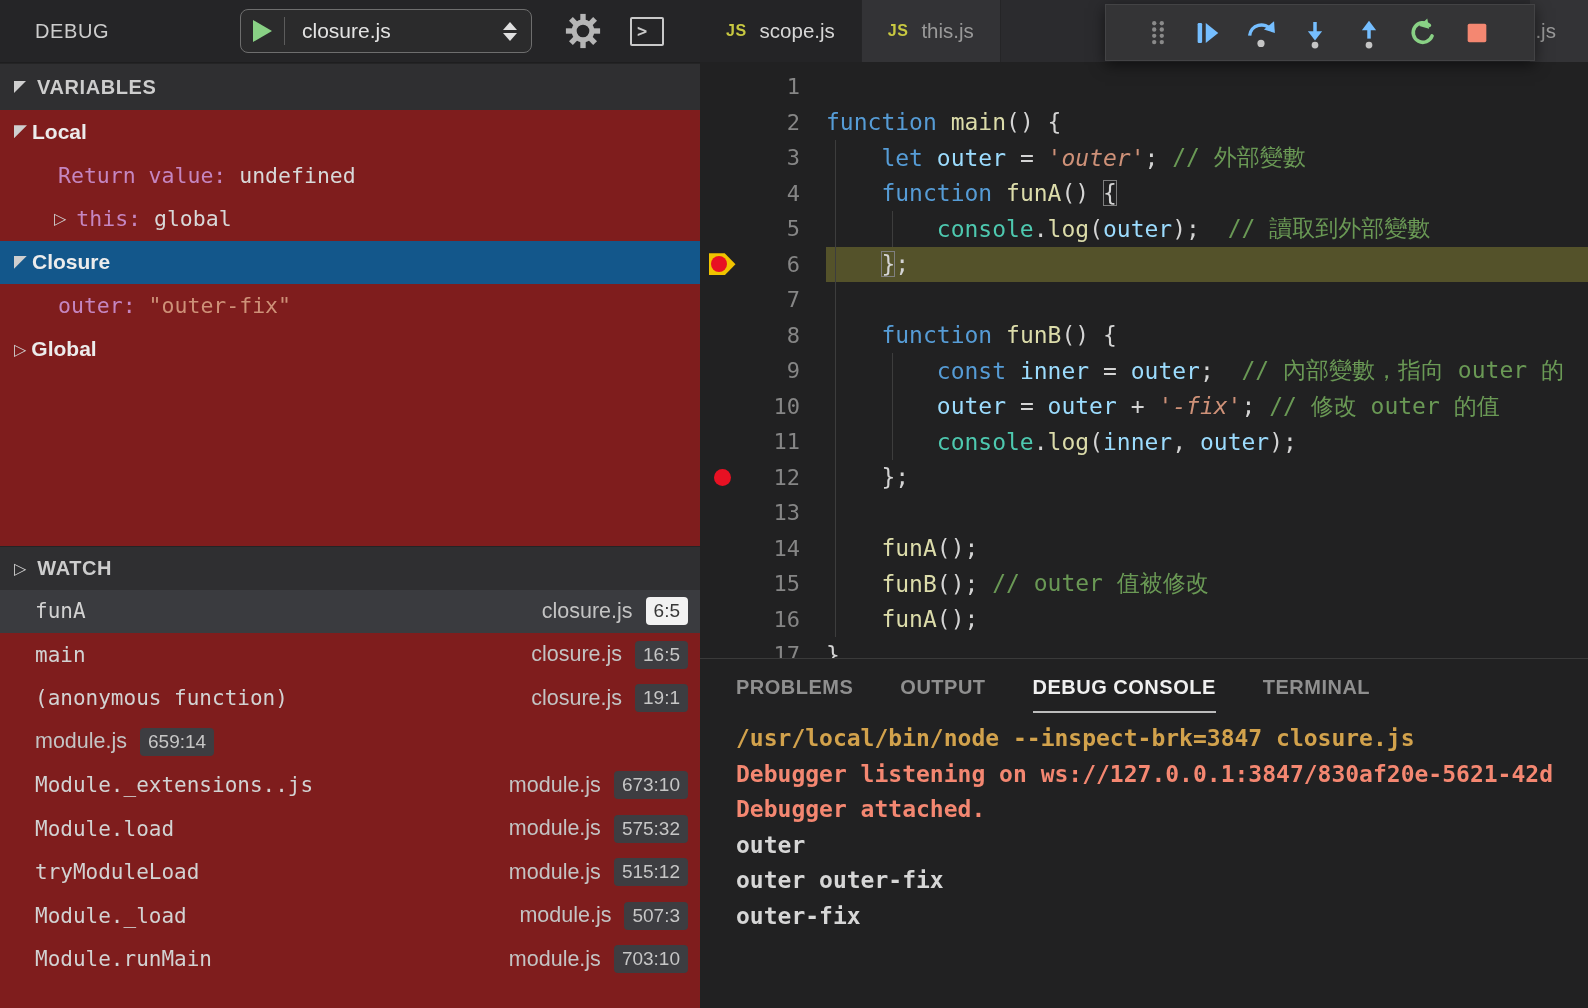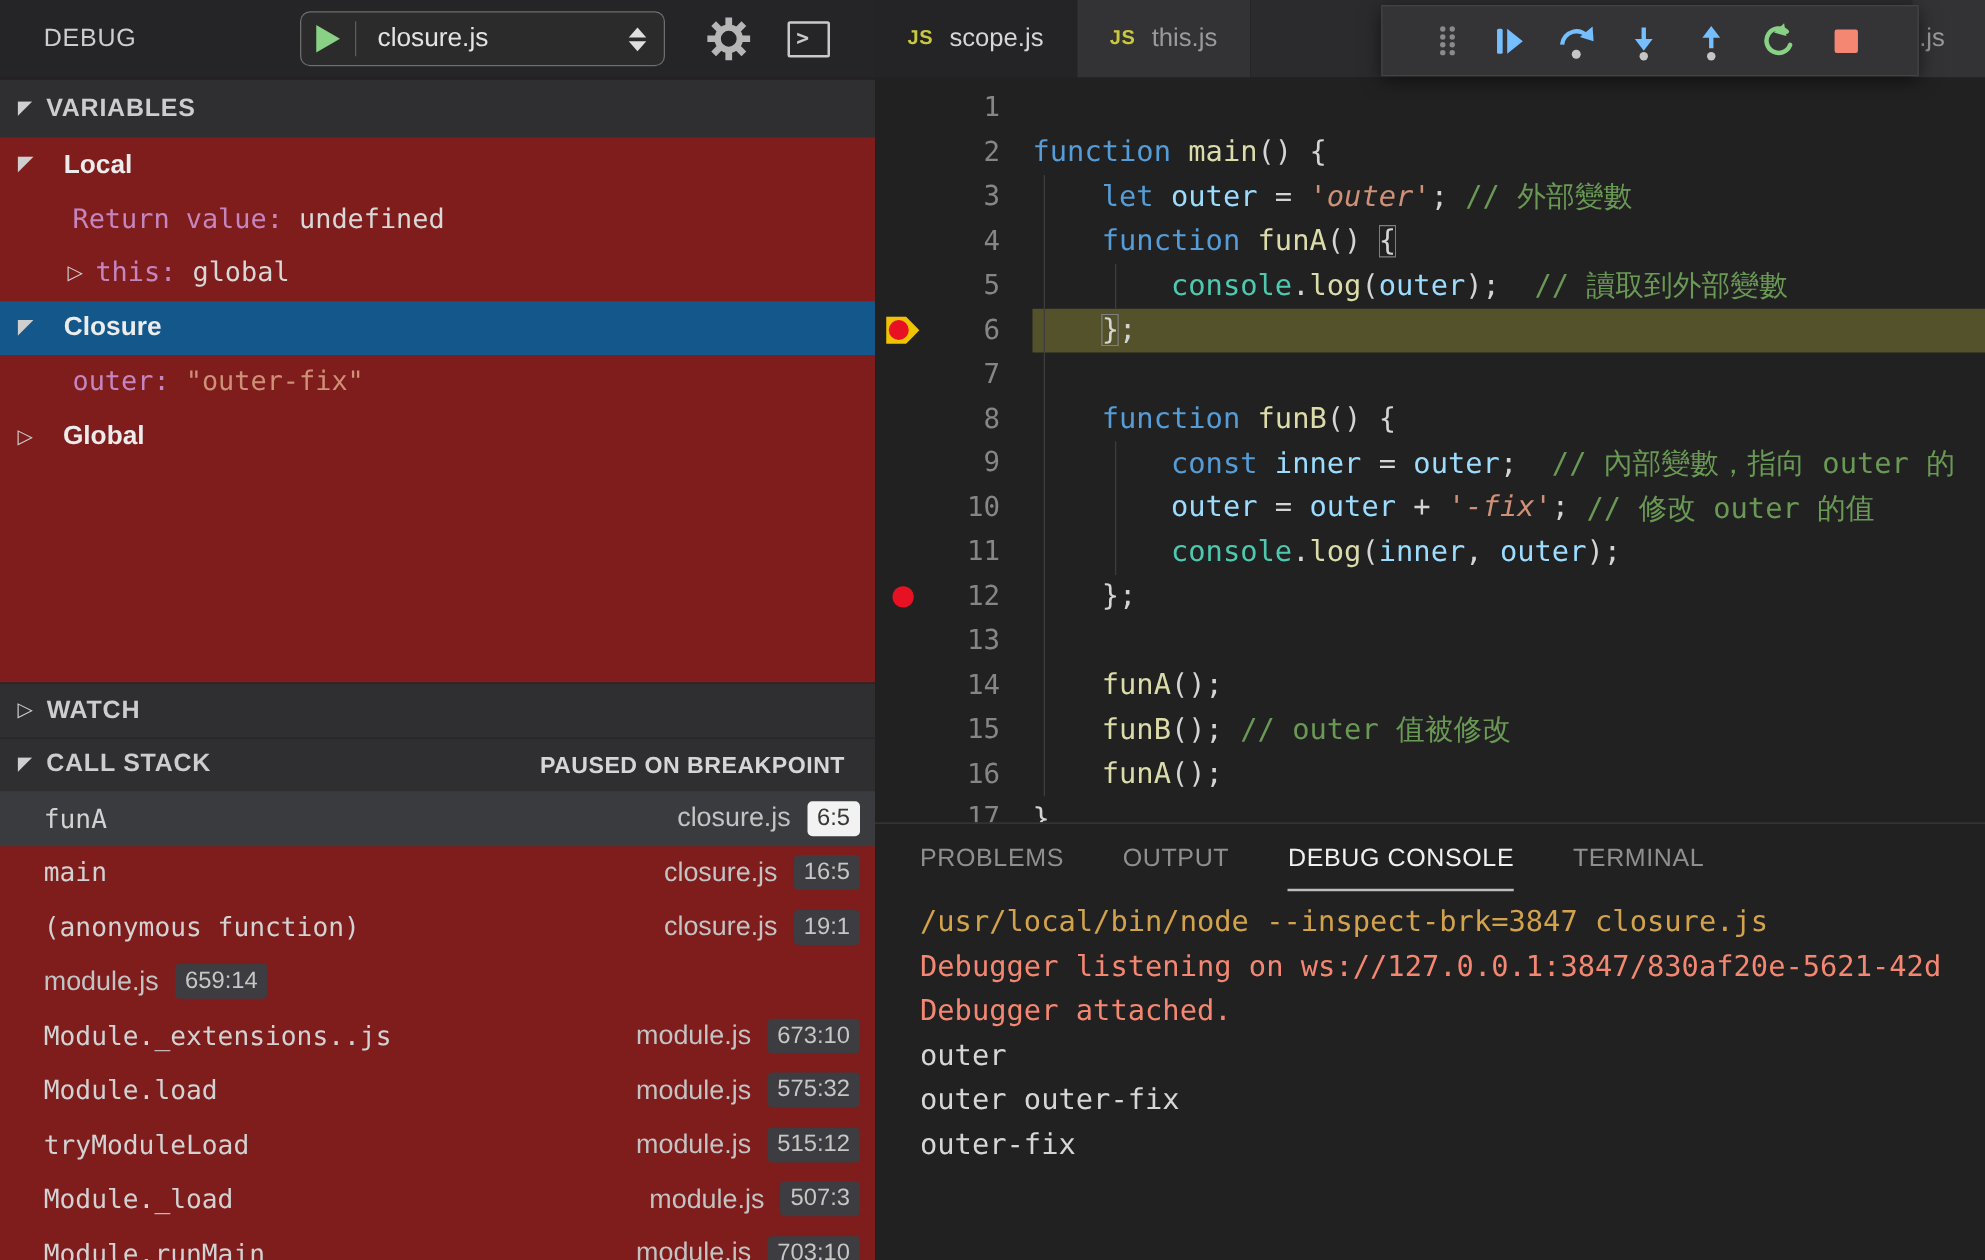--- a/index.html
+++ b/index.html
@@ -29,21 +29,21 @@
   .sb-header.slim{height:43.5px;}
   .sb-header .hdr-label{font-size:20px;font-weight:bold;letter-spacing:.6px;color:#cdcdcd;margin-left:11px;}
   .sb-header .hdr-status{margin-left:auto;font-size:18.5px;font-weight:bold;letter-spacing:.4px;color:#d6d6d6;}
   .tri-exp{width:13px;height:13px;background:#cfcfcf;clip-path:polygon(0 0,100% 0,0 100%);flex:0 0 auto;}
   .tri-col{color:#cfcfcf;font-size:16px;line-height:13px;flex:0 0 auto;font-family:var(--ui);}
 
   .vrow{height:43.5px;display:flex;align-items:center;cursor:pointer;}
   .vrow.selected{background:var(--selection_blue);}
   .vrow .tri-exp{margin-left:14px;}
   .vrow .tri-col{margin-left:14px;}
-  .vrow .scope-label{font-size:21px;font-weight:bold;color:#ececec;margin-left:24px;text-align:center;}
+  .vrow .scope-label{font-size:21px;font-weight:bold;color:#ececec;margin-left:5px;text-align:center;}
   .vrow .mono{font-family:var(--mono);font-size:21.5px;white-space:pre;}
   .vrow .vname{color:var(--pink);}
   .vrow .vplain{color:#d8d8d8;}
   .vrow .vstring{color:var(--str);}
   .pad2{padding-left:58px;}
   .pad1{padding-left:40px;}
   .pad1 .mono{margin-left:10px;}
   .sb-spacer{height:175px;}
 
   .csrow{height:43.5px;display:flex;align-items:center;padding:0 12px 0 35px;cursor:pointer;}
@@ -78,21 +78,21 @@
   .bp-hit .arrow{position:absolute;inset:0;background:var(--arrow_yellow);clip-path:polygon(0 0,60% 0,100% 50%,60% 100%,0 100%);}
   .bp-hit .dot{position:absolute;left:2px;top:3px;width:16px;height:16px;border-radius:50%;background:var(--breakpoint_red);}
   .iguide{position:absolute;width:1px;background:#3d3d3d;pointer-events:none;}
 
   
   .dbg-controls{position:absolute;left:405px;top:4px;width:430px;height:57px;background:#343436;border:1px solid #434345;box-shadow:0 4px 14px rgba(0,0,0,.55);display:flex;align-items:center;justify-content:center;z-index:5;}
   .dbg-btn{width:54px;height:100%;display:flex;align-items:center;justify-content:center;cursor:pointer;}
   .dbg-btn.narrow{width:44px;}
 
   
-  .panel{position:absolute;left:0;top:658px;right:0;bottom:0;background:#212122;border-top:1px solid #3a3a3a;}
+  .panel{position:absolute;left:0;top:658px;right:0;bottom:0;background:#212122;border-top:1px solid #3a3a3a;font-weight:bold;}
   .panel-tabs{display:flex;align-items:flex-end;gap:47px;padding:0 0 0 36px;height:54px;}
   .ptab{font-size:20px;letter-spacing:.5px;color:#8f8f8f;padding-bottom:12px;cursor:pointer;border-bottom:2px solid transparent;}
   .ptab.active{color:#f0f0f0;border-bottom:2px solid #bcbcbc;}
   .console{padding:8px 0 0 36px;}
   .con-line{font-family:var(--mono);font-size:23px;line-height:35.5px;white-space:pre;overflow:hidden;}
   .con-cmd{color:var(--console_cmd);}
   .con-err{color:var(--console_err);}
   .con-out{color:#d6d6d6;}
 </style>
 </head>
@@ -158,25 +158,20 @@
           <span class="scope-label">Global</span>
         </div>
       </div>
     <div class="sb-spacer"></div>
 
     <div class="sb-header slim">
       <span class="tri-col">▷</span>
       <span class="hdr-label">WATCH</span>
     </div>
 
-    <div class="sb-header slim">
-      <span class="tri-exp" style="width:12px;height:12px"></span>
-      <span class="hdr-label">CALL STACK</span>
-      <span class="hdr-status">PAUSED ON BREAKPOINT</span>
-    </div>
     <div id="callstack-rows">
         <div class="csrow active">
           <span class="cs-name">funA</span>
           <span class="cs-file">closure.js</span>
           <span class="cs-badge">6:5</span>
         </div>
         <div class="csrow">
           <span class="cs-name">main</span>
           <span class="cs-file">closure.js</span>
           <span class="cs-badge">16:5</span>

